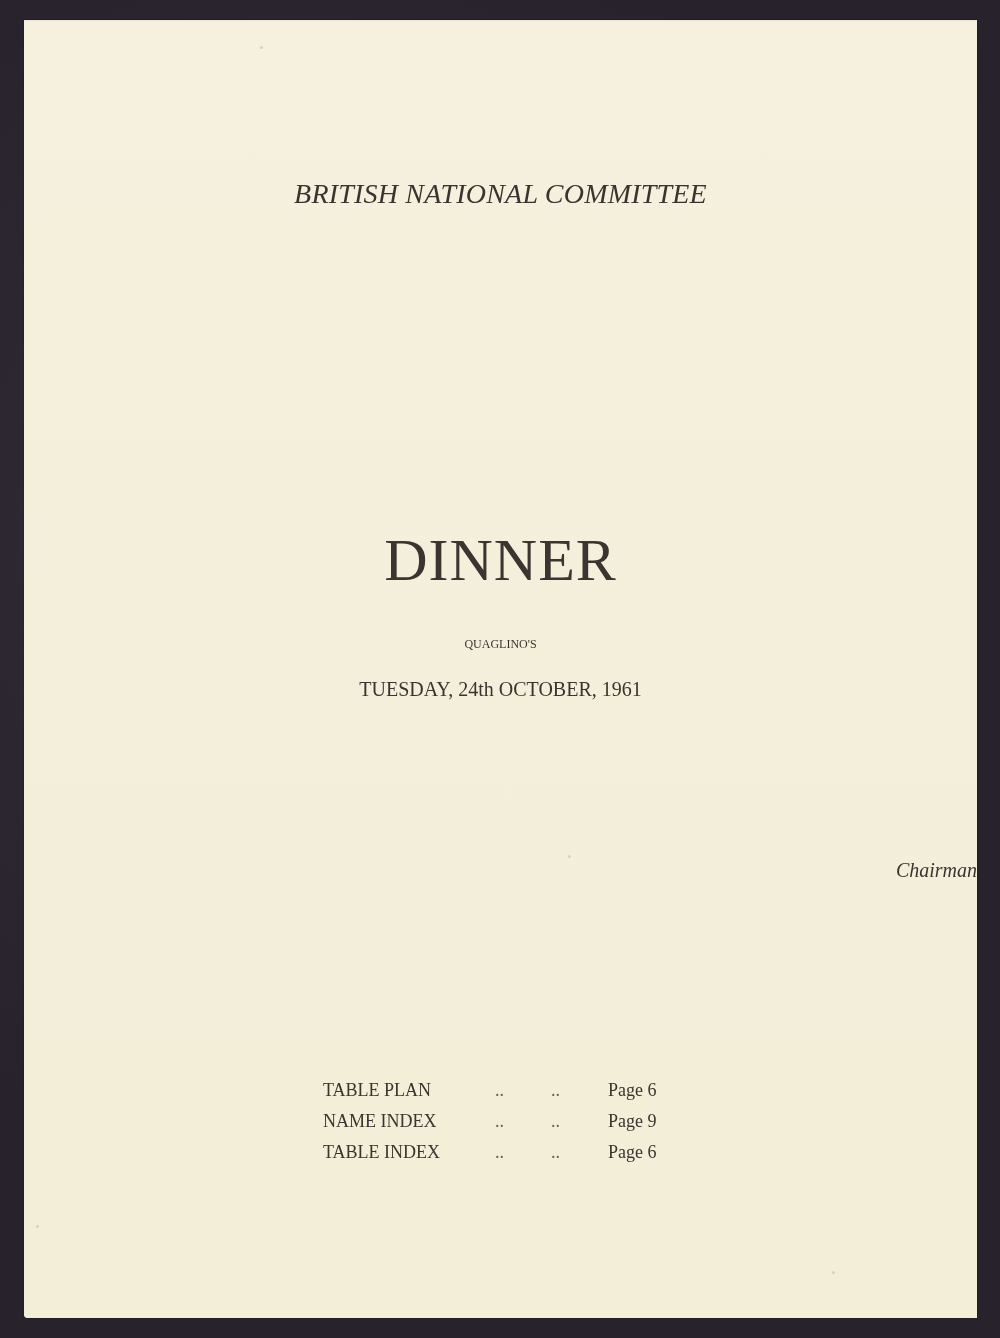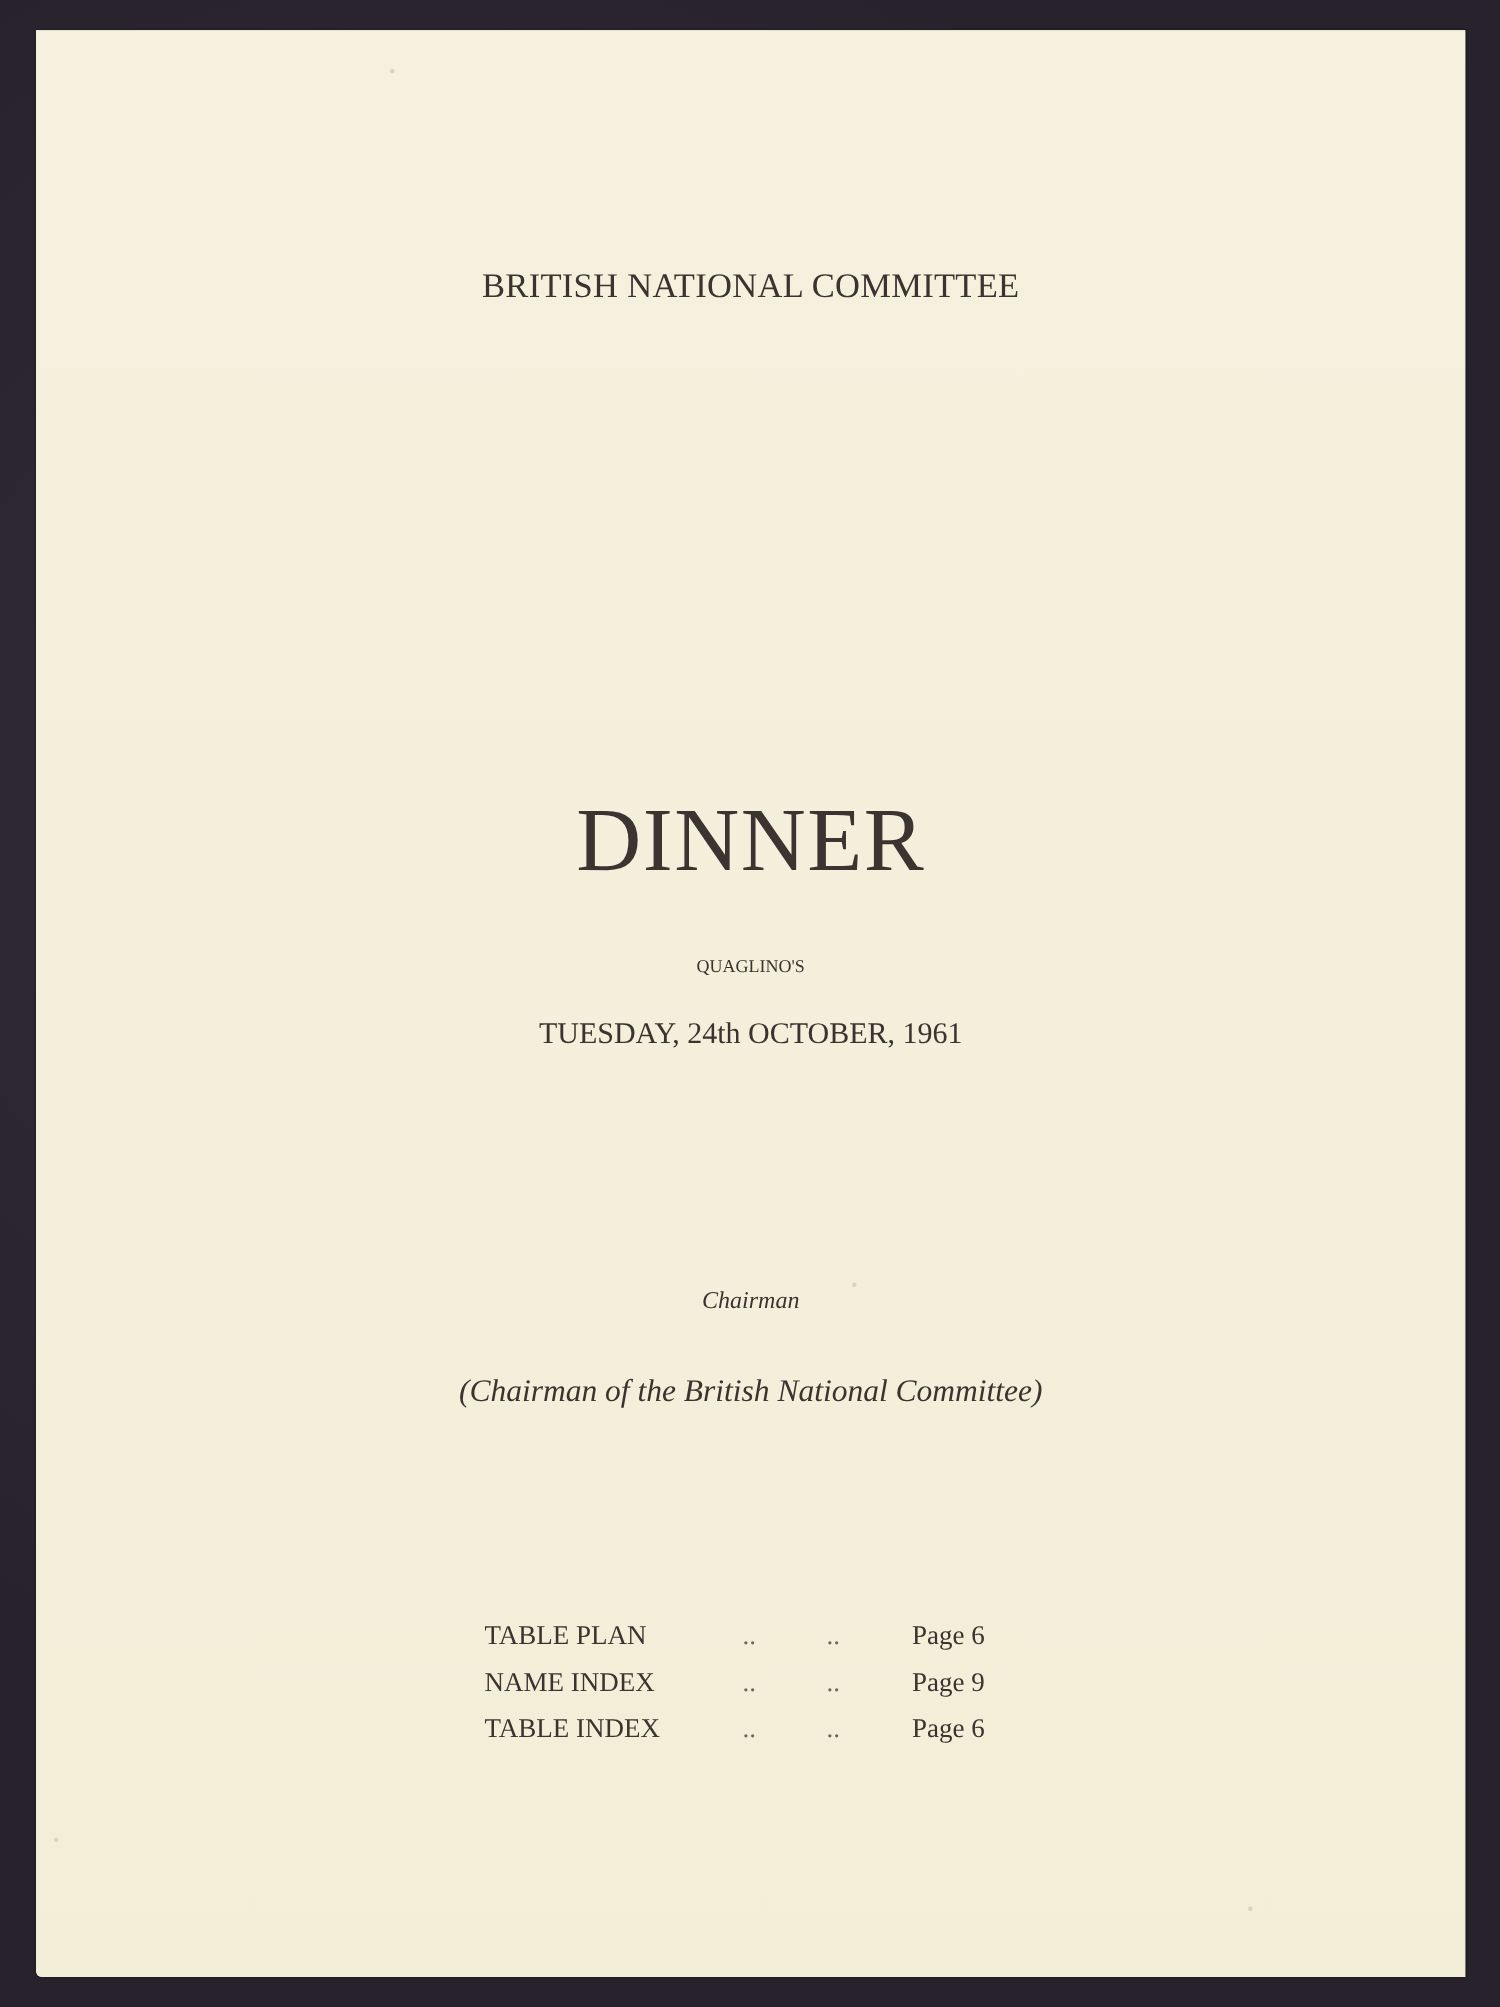--- a/index.html
+++ b/index.html
@@ -15,27 +15,27 @@
     left: 24px; top: 20px;
     width: 953px; height: 1297px;
     background: #f5f0dc;
     background-image: linear-gradient(180deg, #f6f1de 0%, #f4efda 50%, #f3eed8 100%);
     box-shadow: 0 0 2px rgba(0,0,0,0.4);
     border-top: 1px solid #e9e5d2;
     border-bottom-left-radius: 4px;
     color: #3a3430;
   }
   .line { position: absolute; left: 0; width: 100%; text-align: center; white-space: nowrap; }
-  .hdr { font-size: 23px; letter-spacing: 0.2px; }
+  .hdr { font-size: 28px; letter-spacing: 0.2px; font-style: italic; }
   .hdr1 { top: 157px; }
   .hdr2 { top: 184px; }
   .title { top: 505px; font-size: 60px; letter-spacing: 1px; color: #3b3531; }
   .venue { top: 616px; font-size: 12px; }
   .date { top: 657px; font-size: 20px; }
-  .chair-label { top: 838px; font-size: 16px; font-style: italic; }
+  .chair-label { top: 838px; font-size: 20px; font-style: italic; text-align: right; }
   .chair-name { top: 866px; font-size: 20px; }
   .chair-title { top: 894px; font-size: 21px; font-style: italic; }
   .contents { position: absolute; left: 299px; top: 1059px; font-size: 18px; }
   .row { position: relative; height: 31px; white-space: nowrap; }
   .row .label { position: absolute; left: 0; width: 160px; }
   .row .dots1 { position: absolute; left: 172px; color: #6b645c; }
   .row .dots2 { position: absolute; left: 228px; color: #6b645c; }
   .row .page { position: absolute; left: 285px; }
   .speck { position: absolute; width: 3px; height: 3px; border-radius: 50%; background: #d9d2bd; }
 </style>
@@ -44,21 +44,20 @@
 
 <div class="paper">
   <div class="line hdr hdr1">BRITISH NATIONAL COMMITTEE</div>
 
   <div class="line title">DINNER</div>
 
   <div class="line venue">QUAGLINO'S</div>
   <div class="line date">TUESDAY, 24th OCTOBER, 1961</div>
 
   <div class="line chair-label">Chairman</div>
-  <div class="line chair-title">(Chairman of the British National Committee)</div>
 
   <div class="contents">
     <div class="row">
       <span class="label">TABLE PLAN</span>
       <span class="dots1">..</span>
       <span class="dots2">..</span>
       <span class="page">Page 6</span>
     </div>
     <div class="row">
       <span class="label">NAME INDEX</span>

